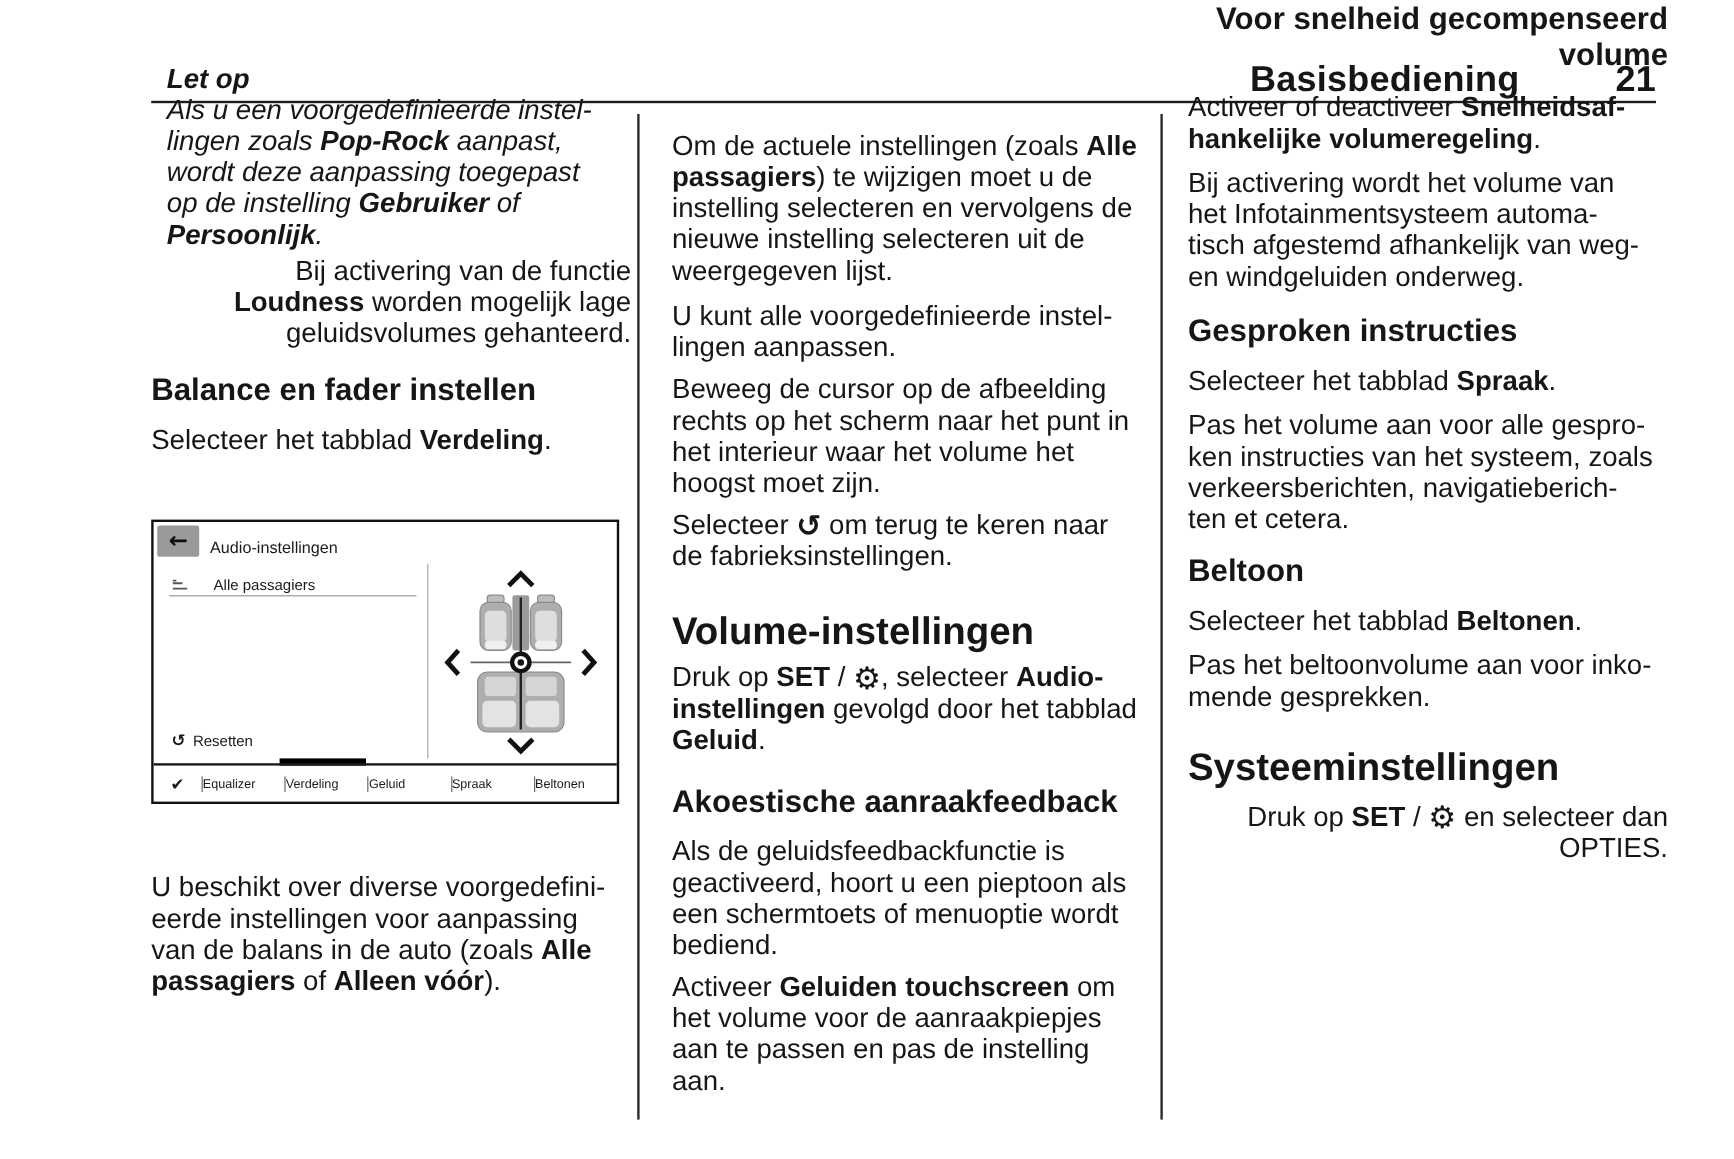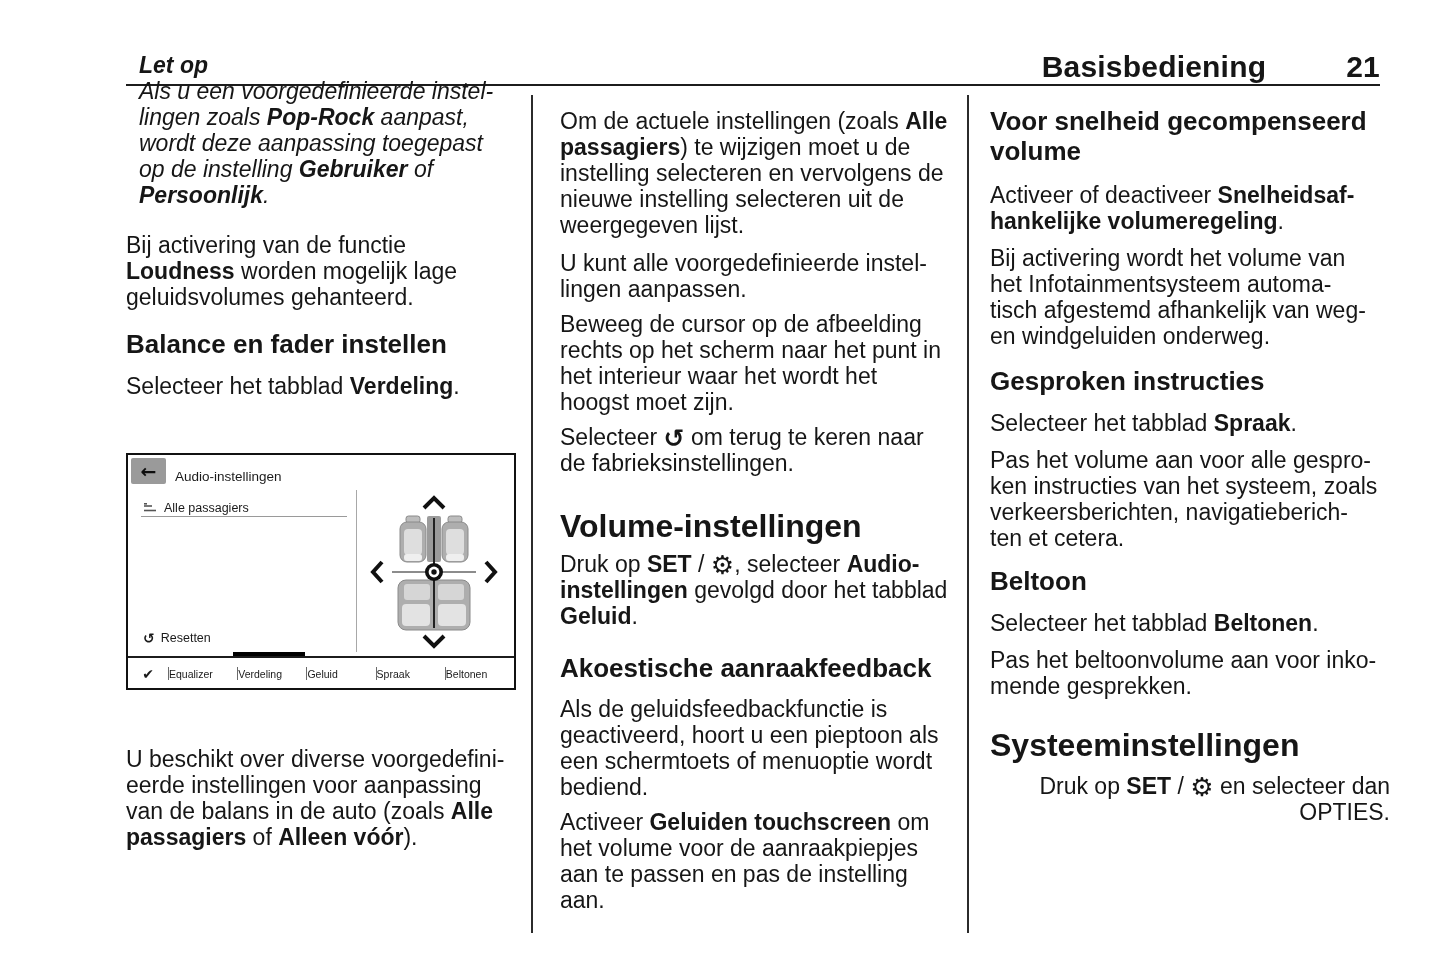--- a/index.html
+++ b/index.html
@@ -26,54 +26,54 @@
   .note { margin-left:13px; }
   .note-title { font-weight:bold; }
 
   
   .glyph { font-family:"DejaVu Sans", sans-serif; }
   .icon-gear { font-size:26px; line-height:0; vertical-align:-2px; }
   .icon-reset { font-size:25px; font-weight:bold; line-height:0; vertical-align:-2px; }
 
   
   #c1-note { margin-top:52px;font-style:italic; }
-  #c1-p-loudness { margin-top:24px; }
+  #c1-p-loudness { margin-top:4px;text-align:right; }
   #c1-h-balance { margin-top:20px; }
   #c1-p-verdeling { margin-top:14px; }
   #c1-figure { margin-top:54px; }
   #c1-p-presets { margin-top:56px; }
 
   #c2-p-change { margin-top:108px; }
   #c2-p-all { margin-top:12px; }
   #c2-p-cursor { margin-top:9px; }
   #c2-p-reset { margin-top:9px; }
   #c2-h-volume { margin-top:32px; }
   #c2-p-set { margin-top:7px; }
   #c2-h-feedback { margin-top:25px; }
   #c2-p-beep { margin-top:13px; }
   #c2-p-touch { margin-top:9px; }
 
-  #c3-h-speed { margin-top:106px; line-height:30px; }
+  #c3-h-speed { line-height:30px;text-align:right; }
   #c3-p-speed1 { margin-top:16px; }
   #c3-p-speed2 { margin-top:11px; }
   #c3-h-spoken { margin-top:18px; }
   #c3-p-spraak { margin-top:14px; }
   #c3-p-volume-all { margin-top:11px; }
   #c3-h-beltoon { margin-top:16px; }
   #c3-p-beltonen { margin-top:14px; }
   #c3-p-ringvol { margin-top:11px; }
   #c3-h-system { margin-top:28px; }
   #c3-p-opties { margin-top:10px;text-align:right; }
 
   
   .screenshot { position:relative; width:390px; height:237px; border:2px solid #111; background:#fff; }
   .sc-back { position:absolute; left:3px; top:3px; width:35px; height:26px; background:#9a9a9a; border-radius:2px;
              display:flex; align-items:center; justify-content:center; font-size:19px; font-weight:bold; color:#0d0d0d; }
   .sc-title { position:absolute; left:47px; top:9px; font-size:13.5px; color:#1a1a1a; }
-  .sc-preset { position:absolute; left:15px; top:40px; font-size:12.5px; display:flex; align-items:center; gap:7px; color:#1a1a1a; }
+  .sc-preset { position:absolute; left:15px; top:40px; font-size:12.5px; display:flex; align-items:center; gap:21px; color:#1a1a1a; }
   .sc-preset-line { position:absolute; left:13px; top:61px; width:206px; height:1px; background:#9a9a9a; }
   .sc-vline { position:absolute; left:228px; top:35px; width:1px; height:162px; background:#a8a8a8; }
   .sc-reset { position:absolute; left:15px; top:170px; font-size:12.5px; display:flex; align-items:center; gap:6px; color:#1a1a1a; }
   .sc-reset .glyph { font-size:14px; font-weight:bold; }
   .sc-seats { position:absolute; left:226px; top:37px; }
   .sc-tabline { position:absolute; left:0; top:201px; width:386px; height:2px; background:#1c1c1c; }
   .sc-activebar { position:absolute; left:105px; top:197px; width:72px; height:6px; background:#000; }
   .sc-tabs { position:absolute; left:0; top:204px; width:386px; height:29px; display:flex; align-items:center; font-size:10.5px; color:#1a1a1a; }
   .sc-check { width:40px; text-align:center; font-size:14px; font-weight:bold; }
   .sc-tab { flex:1; }
@@ -184,21 +184,21 @@
         <span class="sc-tab">Beltonen</span>
       </div>
     </figure>
 
     <p id="c1-p-presets"><span>U beschikt over diverse voorgedefini-</span><br><span>eerde instellingen voor aanpassing</span><br><span>van de balans in de auto (zoals </span><b>Alle</b><br><b>passagiers</b><span> of </span><b>Alleen vóór</b><span>).</span></p>
   </section>
 
   <section class="col" id="col2">
     <p id="c2-p-change"><span>Om de actuele instellingen (zoals </span><b>Alle</b><br><b>passagiers</b><span>) te wijzigen moet u de</span><br><span>instelling selecteren en vervolgens de</span><br><span>nieuwe instelling selecteren uit de</span><br><span>weergegeven lijst.</span></p>
     <p id="c2-p-all"><span>U kunt alle voorgedefinieerde instel-</span><br><span>lingen aanpassen.</span></p>
-    <p id="c2-p-cursor"><span>Beweeg de cursor op de afbeelding</span><br><span>rechts op het scherm naar het punt in</span><br><span>het interieur waar het wordt het</span><br><span>hoogst moet zijn.</span></p>
+    <p id="c2-p-cursor"><span>Beweeg de cursor op de afbeelding</span><br><span>rechts op het scherm naar het punt in</span><br><span>het interieur waar het volume het</span><br><span>hoogst moet zijn.</span></p>
     <p id="c2-p-reset"><span>Selecteer </span><span class="glyph icon-reset">↺</span><span> om terug te keren naar</span><br><span>de fabrieksinstellingen.</span></p>
     <h2 id="c2-h-volume">Volume-instellingen</h2>
     <p id="c2-p-set"><span>Druk op </span><b>SET</b><span> / </span><span class="glyph icon-gear">⚙</span><span>, selecteer </span><b>Audio-</b><br><b>instellingen</b><span> gevolgd door het tabblad</span><br><b>Geluid</b><span>.</span></p>
     <h3 id="c2-h-feedback">Akoestische aanraakfeedback</h3>
     <p id="c2-p-beep"><span>Als de geluidsfeedbackfunctie is</span><br><span>geactiveerd, hoort u een pieptoon als</span><br><span>een schermtoets of menuoptie wordt</span><br><span>bediend.</span></p>
     <p id="c2-p-touch"><span>Activeer </span><b>Geluiden touchscreen</b><span> om</span><br><span>het volume voor de aanraakpiepjes</span><br><span>aan te passen en pas de instelling</span><br><span>aan.</span></p>
   </section>
 
   <section class="col" id="col3">
     <h3 id="c3-h-speed"><span>Voor snelheid gecompenseerd</span><br><span>volume</span></h3>

